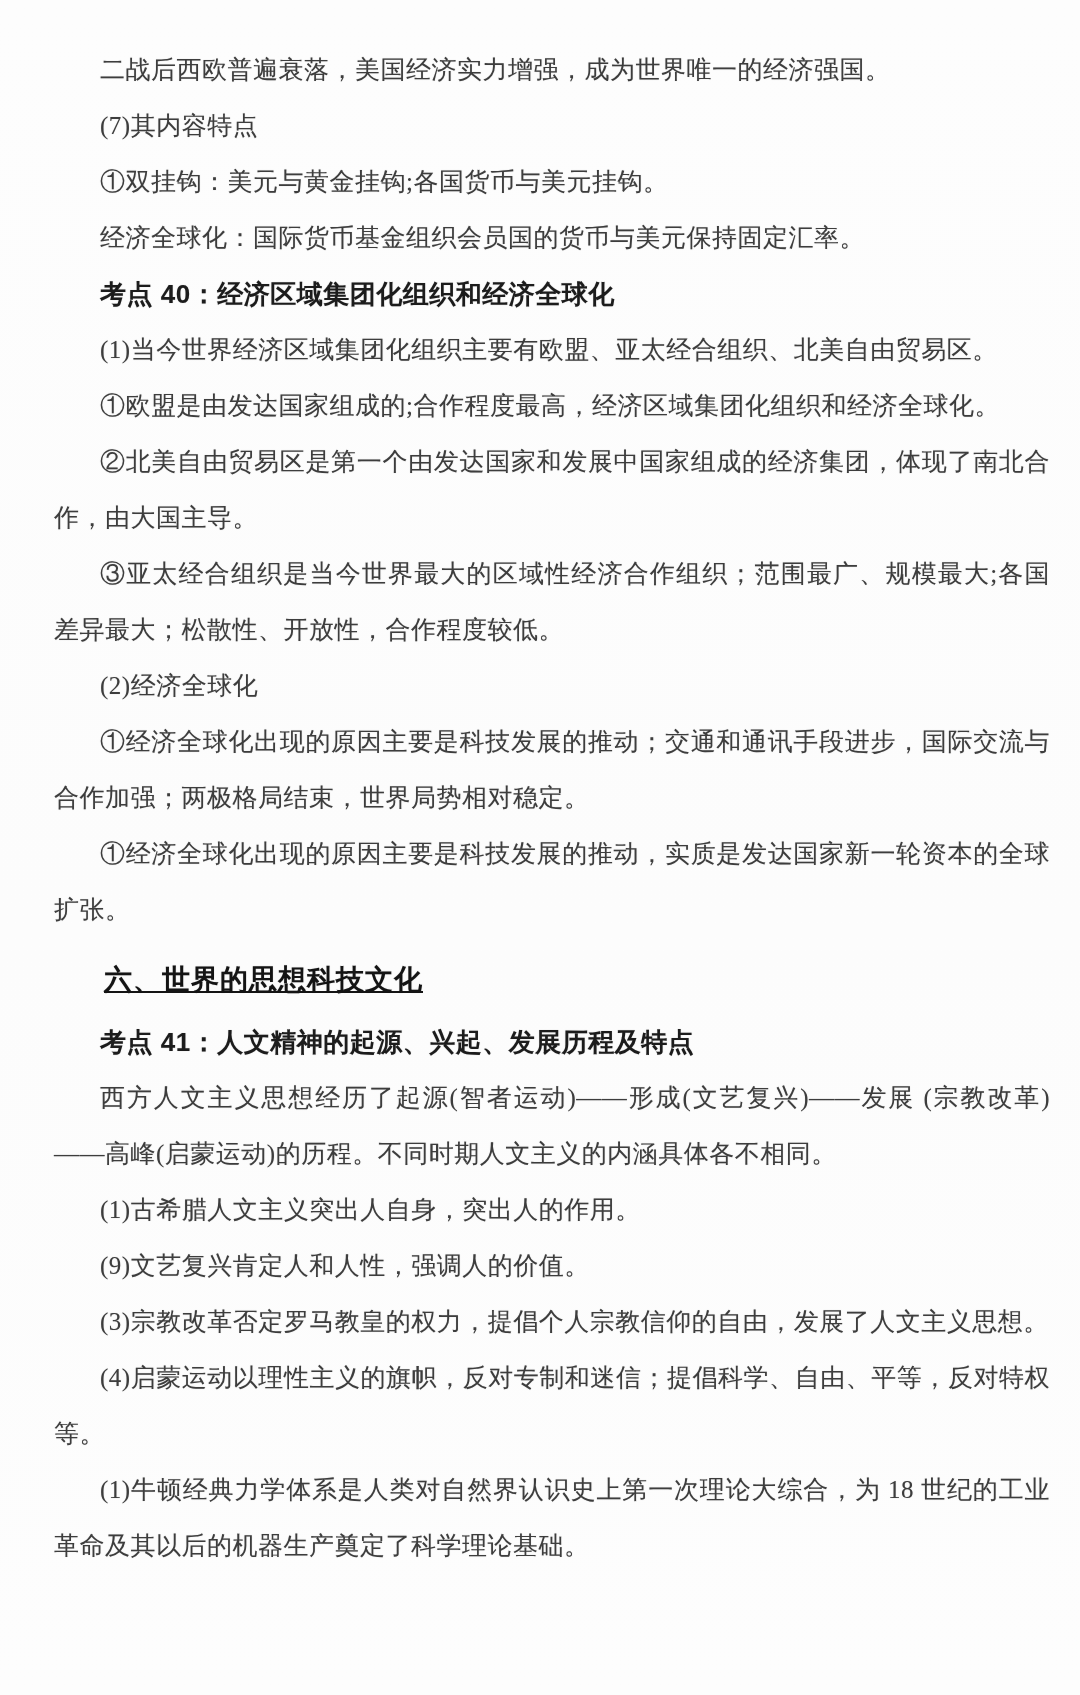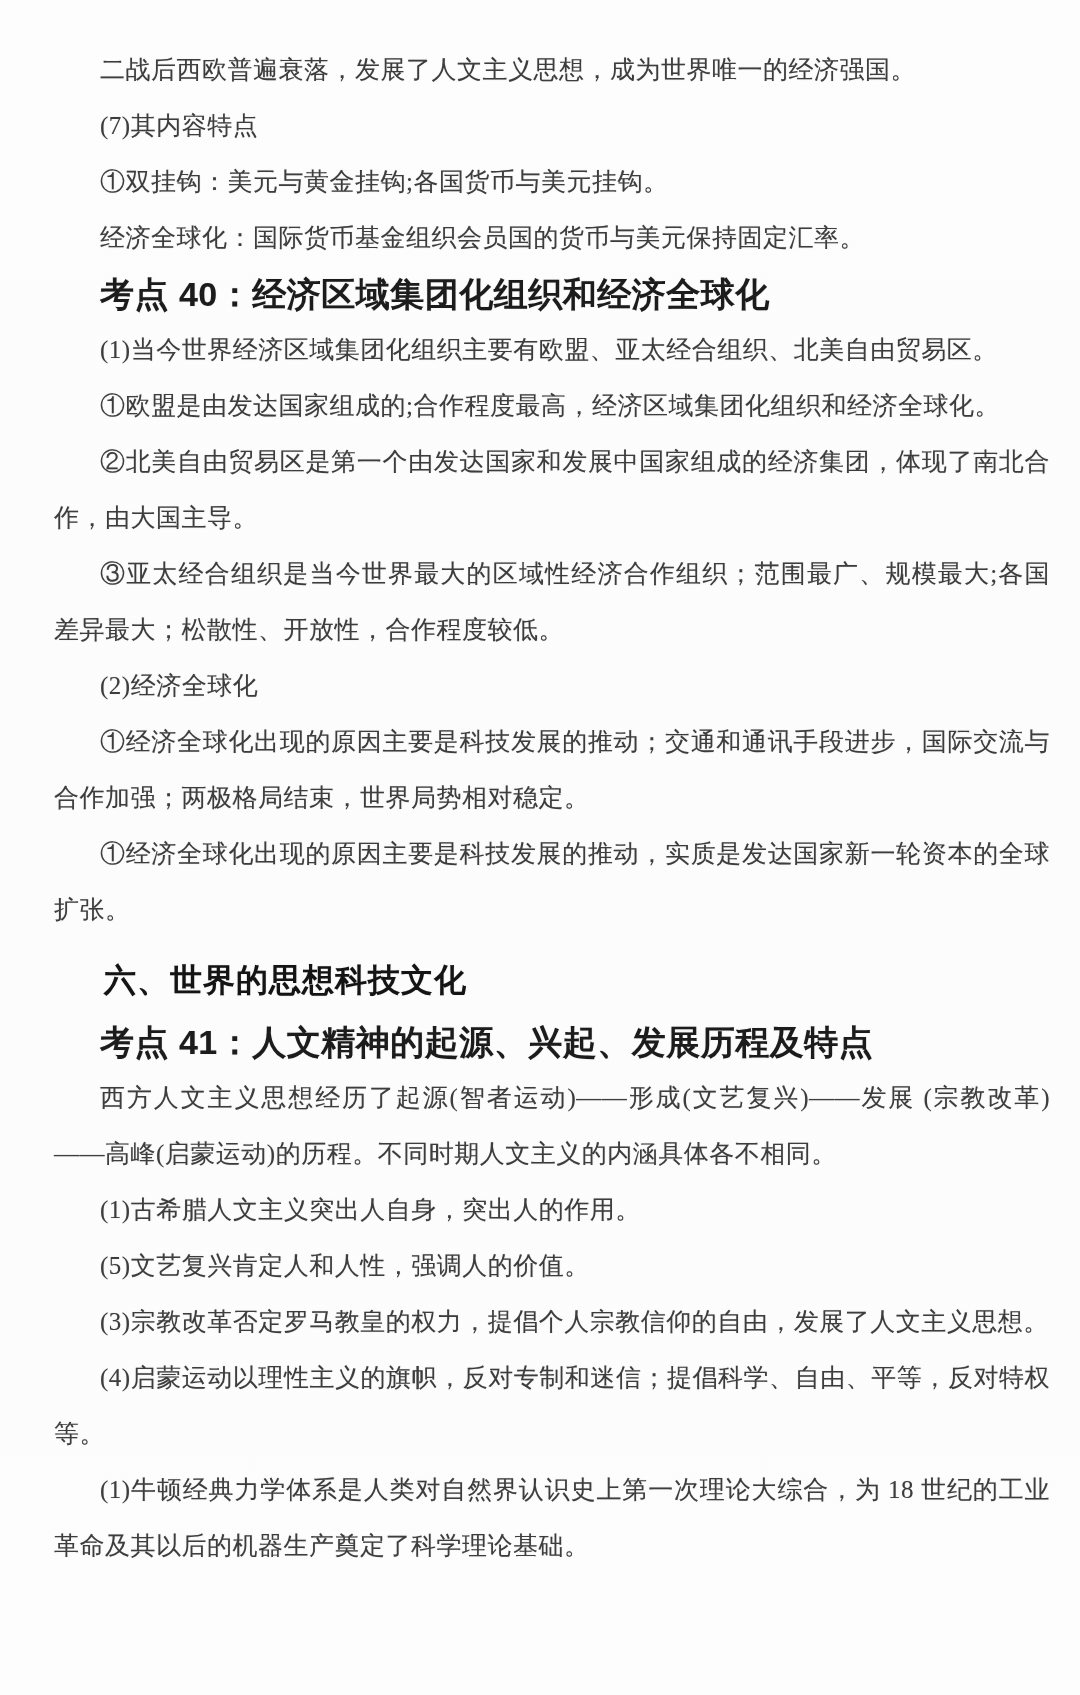--- a/index.html
+++ b/index.html
@@ -26,59 +26,60 @@
     line-height: 56px;
     letter-spacing: 0.5px;
     color: #3d3d3d;
     text-indent: 46px;
     text-align: justify;
     text-shadow: 0 0 1px rgba(90, 90, 90, 0.35);
   }
   .heading-section {
     margin: 14px 0 6px 0;
     font-family: "Liberation Sans", "DejaVu Sans", sans-serif;
-    font-size: 32px;
+    font-size: 28px;
     font-weight: bold;
     line-height: 56px;
     letter-spacing: 1px;
     color: #141414;
     text-indent: 50px;
     text-shadow: 0 0 1px rgba(40, 40, 40, 0.3);
+    text-decoration: underline;
   }
   .heading-point {
     margin: 0;
     font-family: "Liberation Sans", "DejaVu Sans", sans-serif;
-    font-size: 34px;
+    font-size: 26px;
     font-weight: bold;
     line-height: 56px;
     letter-spacing: 0.5px;
     color: #1c1c1c;
     text-indent: 46px;
     text-shadow: 0 0 1px rgba(40, 40, 40, 0.3);
   }
 </style>
 </head>
 <body>
 
 <div class="page">
   <div id="content">
-      <p class="para">二战后西欧普遍衰落，发展了人文主义思想，成为世界唯一的经济强国。</p>
+      <p class="para">二战后西欧普遍衰落，美国经济实力增强，成为世界唯一的经济强国。</p>
       <p class="para">(7)其内容特点</p>
       <p class="para">①双挂钩：美元与黄金挂钩;各国货币与美元挂钩。</p>
       <p class="para">经济全球化：国际货币基金组织会员国的货币与美元保持固定汇率。</p>
       <p class="heading-point">考点 40：经济区域集团化组织和经济全球化</p>
       <p class="para">(1)当今世界经济区域集团化组织主要有欧盟、亚太经合组织、北美自由贸易区。</p>
       <p class="para">①欧盟是由发达国家组成的;合作程度最高，经济区域集团化组织和经济全球化。</p>
       <p class="para">②北美自由贸易区是第一个由发达国家和发展中国家组成的经济集团，体现了南北合作，由大国主导。</p>
       <p class="para">③亚太经合组织是当今世界最大的区域性经济合作组织；范围最广、规模最大;各国差异最大；松散性、开放性，合作程度较低。</p>
       <p class="para">(2)经济全球化</p>
       <p class="para">①经济全球化出现的原因主要是科技发展的推动；交通和通讯手段进步，国际交流与合作加强；两极格局结束，世界局势相对稳定。</p>
       <p class="para">①经济全球化出现的原因主要是科技发展的推动，实质是发达国家新一轮资本的全球扩张。</p>
       <p class="heading-section">六、世界的思想科技文化</p>
       <p class="heading-point">考点 41：人文精神的起源、兴起、发展历程及特点</p>
       <p class="para">西方人文主义思想经历了起源(智者运动)——形成(文艺复兴)——发展 (宗教改革)——高峰(启蒙运动)的历程。不同时期人文主义的内涵具体各不相同。</p>
       <p class="para">(1)古希腊人文主义突出人自身，突出人的作用。</p>
-      <p class="para">(5)文艺复兴肯定人和人性，强调人的价值。</p>
+      <p class="para">(9)文艺复兴肯定人和人性，强调人的价值。</p>
       <p class="para">(3)宗教改革否定罗马教皇的权力，提倡个人宗教信仰的自由，发展了人文主义思想。</p>
       <p class="para">(4)启蒙运动以理性主义的旗帜，反对专制和迷信；提倡科学、自由、平等，反对特权等。</p>
       <p class="para">(1)牛顿经典力学体系是人类对自然界认识史上第一次理论大综合，为 18 世纪的工业革命及其以后的机器生产奠定了科学理论基础。</p>
     </div>
 </div>
 
 </body></html>

